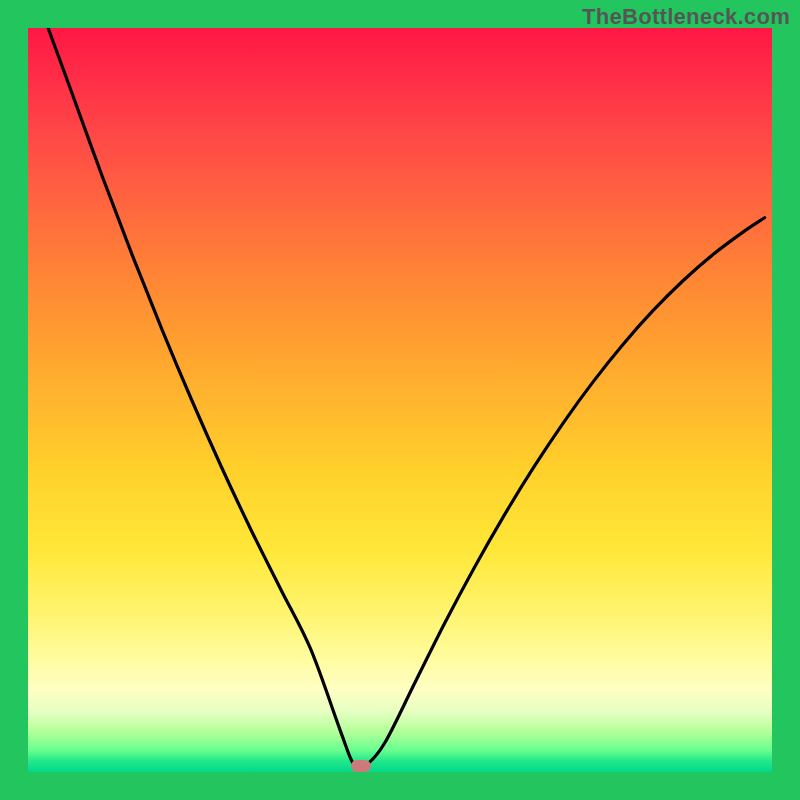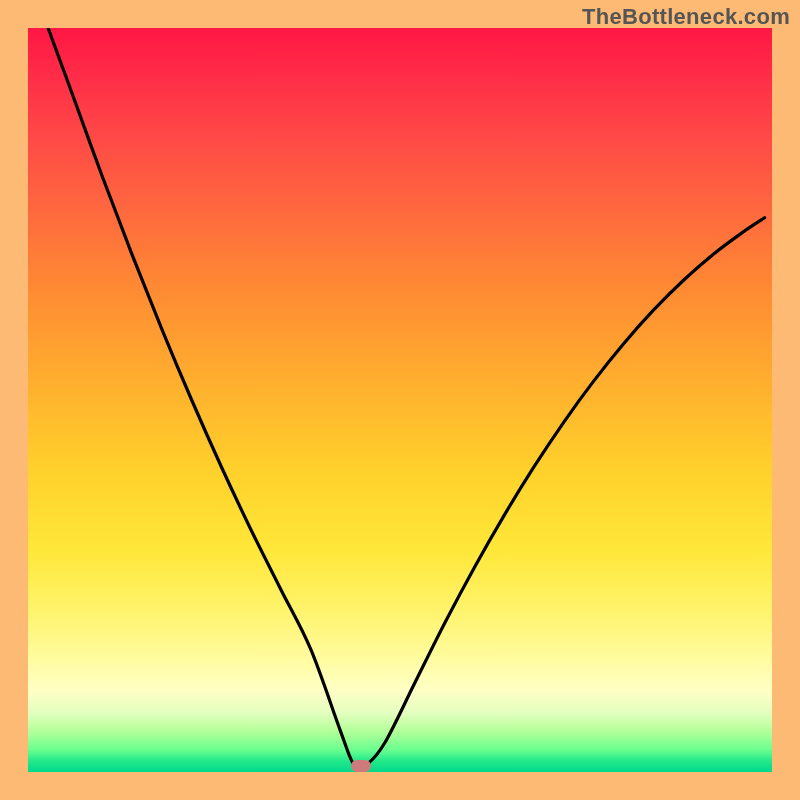--- a/index.html
+++ b/index.html
@@ -8,21 +8,21 @@
     width: 800px;
     height: 800px;
     background: #000;
     overflow: hidden;
     font-family: Arial, Helvetica, sans-serif;
   }
   .frame {
     position: relative;
     width: 800px;
     height: 800px;
-    background: #fdba74;
+    background: #22c55e;
     text-align: center;
   }
   .watermark {
     position: absolute;
     top: 4px;
     right: 10px;
     color: #555555;
     font-size: 22px;
     font-weight: 600;
     letter-spacing: 0.3px;

